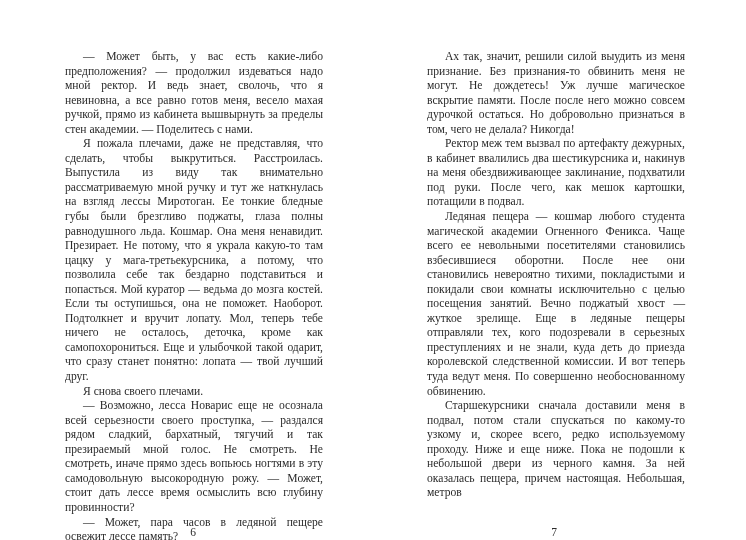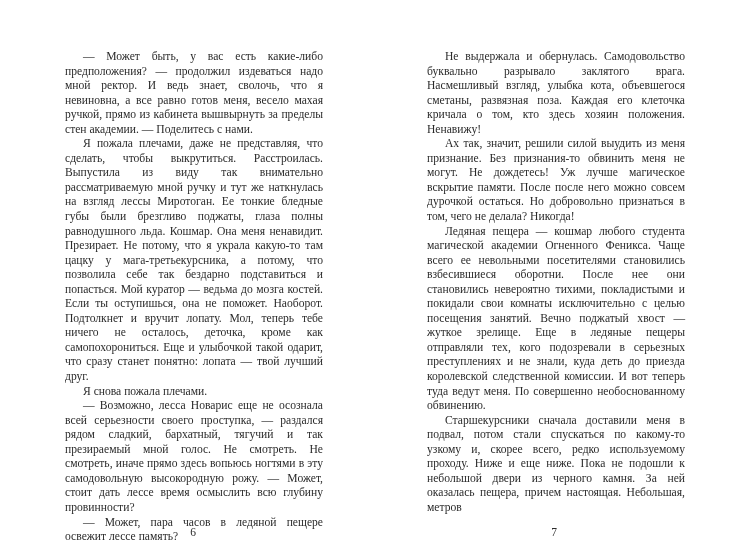--- a/index.html
+++ b/index.html
@@ -26,27 +26,27 @@
   .pagenum.left { left: 183px; }
   .pagenum.right { left: 544px; }
 </style>
 </head>
 <body>
 
 <div class="spread">
   <div class="page left">
     <p class="para">— Может быть, у вас есть какие-либо предположе­ния? — продолжил издеваться надо мной ректор. И ведь знает, сволочь, что я невиновна, а все равно готов меня, весело махая ручкой, прямо из кабинета вышвырнуть за пределы стен академии. — Поделитесь с нами.</p>
     <p class="para">Я пожала плечами, даже не представляя, что сделать, чтобы выкрутиться. Расстроилась. Выпустила из виду так внимательно рассматриваемую мной ручку и тут же нат­кнулась на взгляд лессы Миротоган. Ее тонкие бледные губы были брезгливо поджаты, глаза полны равнодушного льда. Кошмар. Она меня ненавидит. Презирает. Не потому, что я украла какую-то там цацку у мага-третьекурсника, а потому, что позволила себе так бездарно подставиться и попасться. Мой куратор — ведьма до мозга костей. Если ты оступишься, она не поможет. Наоборот. Подтолкнет и вручит лопату. Мол, теперь тебе ничего не осталось, деточка, кроме как самопохорониться. Еще и улыбочкой такой одарит, что сразу станет понятно: лопата — твой лучший друг.</p>
-    <p class="para">Я снова пожала плечами.</p>
+    <p class="para">Я снова своего плечами.</p>
     <p class="para">— Возможно, лесса Новарис еще не осознала всей серьезности своего проступка, — раздался рядом слад­кий, бархатный, тягучий и так презираемый мной голос. Не смотреть. Не смотреть, иначе прямо здесь вопьюсь ногтями в эту самодовольную высокородную рожу. — Мо­жет, стоит дать лессе время осмыслить всю глубину про­винности?</p>
     <p class="para">— Может, пара часов в ледяной пещере освежит лессе память?</p>
 
   </div>
   <div class="pagenum left">6</div>
 
   <div class="page right">
-    <p class="para">Не выдержала и обернулась. Самодовольство бук­вально разрывало заклятого врага. Насмешливый взгляд, улыбка кота, объевшегося сметаны, развязная поза. Каждая его клеточка кричала о том, кто здесь хозяин положения. Ненавижу!</p>
     <p class="para">Ах так, значит, решили силой выудить из меня призна­ние. Без признания-то обвинить меня не могут. Не дожде­тесь! Уж лучше магическое вскрытие памяти. После после него можно совсем дурочкой остаться. Но добровольно признаться в том, чего не делала? Никогда!</p>
+    <p class="para">Ректор меж тем вызвал по артефакту дежурных, в каби­нет ввалились два шестикурсника и, накинув на меня обе­здвиживающее заклинание, подхватили под руки. После чего, как мешок картошки, потащили в подвал.</p>
     <p class="para">Ледяная пещера — кошмар любого студента магиче­ской академии Огненного Феникса. Чаще всего ее неволь­ными посетителями становились взбесившиеся оборотни. После нее они становились невероятно тихими, покладис­тыми и покидали свои комнаты исключительно с целью посещения занятий. Вечно поджатый хвост — жуткое зре­лище. Еще в ледяные пещеры отправляли тех, кого подо­зревали в серьезных преступлениях и не знали, куда деть до приезда королевской следственной комиссии. И вот те­перь туда ведут меня. По совершенно необоснованному обвинению.</p>
     <p class="para">Старшекурсники сначала доставили меня в подвал, потом стали спускаться по какому-то узкому и, скорее все­го, редко используемому проходу. Ниже и еще ниже. Пока не подошли к небольшой двери из черного камня. За ней оказалась пещера, причем настоящая. Небольшая, метров</p>
   </div>
   <div class="pagenum right">7</div>
 </div>
 
 </body></html>

